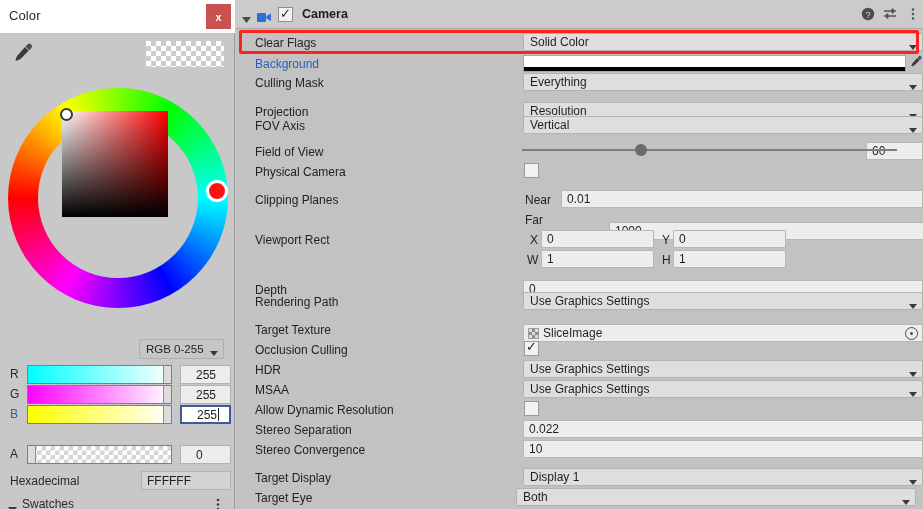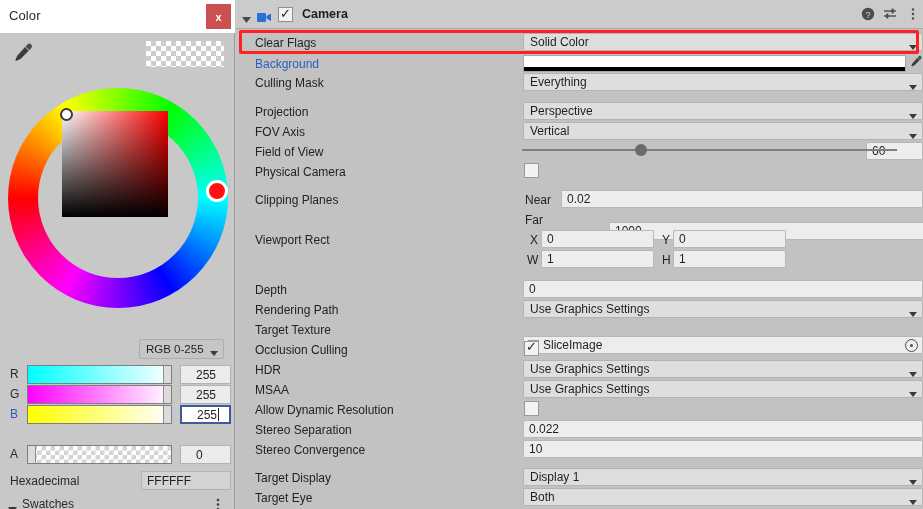--- a/index.html
+++ b/index.html
@@ -545,30 +545,30 @@
           <svg width="8" height="6" viewBox="0 0 8 6">
               <path d="M0 0 L8 0 L4 5 Z" fill="#3a3a3a"></path>
             </svg>
         </span>
       </div>
     </div>
 
     <div class="prow" style="top:102px;">
       <div class="plabel">Projection</div>
       <div class="dropdown" style="left:287px; width:400px; top:0;">
-        <span>Perspective</span>
-        <span class="caret">
-          <svg width="8" height="6" viewBox="0 0 8 6">
-              <path d="M0 0 L8 0 L4 5 Z" fill="#3a3a3a"></path>
-            </svg>
-        </span>
-      </div>
-    </div>
-
-    <div class="prow" style="top:122px;">
+        <span>Resolution</span>
+        <span class="caret">
+          <svg width="8" height="6" viewBox="0 0 8 6">
+              <path d="M0 0 L8 0 L4 5 Z" fill="#3a3a3a"></path>
+            </svg>
+        </span>
+      </div>
+    </div>
+
+    <div class="prow" style="top:116px;">
       <div class="plabel">FOV Axis</div>
       <div class="dropdown" style="left:287px; width:400px; top:0;">
         <span>Vertical</span>
         <span class="caret">
           <svg width="8" height="6" viewBox="0 0 8 6">
               <path d="M0 0 L8 0 L4 5 Z" fill="#3a3a3a"></path>
             </svg>
         </span>
       </div>
     </div>
@@ -584,21 +584,21 @@
 
     <div class="prow" style="top:162px;">
       <div class="plabel">Physical Camera</div>
       <div class="chk" style="left:288px; top:1px;"></div>
     </div>
 
     <div class="prow" style="top:190px;">
       <div class="plabel">Clipping Planes</div>
       <div class="sublabel" style="left:289px; top:3px;">Near</div>
       <div class="txtfield" style="left:325px; width:362px; top:0;">
-        <span>0.02</span>
+        <span>0.01</span>
       </div>
     </div>
     <div class="prow" style="top:210px;padding-left:22px;">
       <div class="sublabel" style="left:289px; top:3px;">Far</div>
       <div class="txtfield" style="left:325px; width:362px; top:12px;margin-left:48px;">
         <span>1000</span>
       </div>
     </div>
 
     <div class="prow" style="top:230px;">
@@ -623,35 +623,35 @@
       </div>
     </div>
 
     <div class="prow" style="top:280px;">
       <div class="plabel">Depth</div>
       <div class="txtfield" style="left:287px; width:400px; top:0;">
         <span>0</span>
       </div>
     </div>
 
-    <div class="prow" style="top:300px;">
+    <div class="prow" style="top:292px;">
       <div class="plabel">Rendering Path</div>
       <div class="dropdown" style="left:287px; width:400px; top:0;">
         <span>Use Graphics Settings</span>
         <span class="caret">
           <svg width="8" height="6" viewBox="0 0 8 6">
               <path d="M0 0 L8 0 L4 5 Z" fill="#3a3a3a"></path>
             </svg>
         </span>
       </div>
     </div>
 
     <div class="prow" style="top:320px;">
       <div class="plabel">Target Texture</div>
-      <div class="txtfield" style="left:287px; width:400px; top:16px; padding-left:19px;">
+      <div class="txtfield" style="left:287px; width:400px; top:4px; padding-left:19px;">
         <span id="tt-icon"></span>
         <span>SliceImage</span>
         <span id="tt-selector"></span>
       </div>
     </div>
 
     <div class="prow" style="top:340px;">
       <div class="plabel">Occlusion Culling</div>
       <div class="chk" style="left:288px; top:1px;">
         <span class="tick">✓</span>
@@ -708,21 +708,21 @@
         <span class="caret">
           <svg width="8" height="6" viewBox="0 0 8 6">
               <path d="M0 0 L8 0 L4 5 Z" fill="#3a3a3a"></path>
             </svg>
         </span>
       </div>
     </div>
 
     <div class="prow" style="top:488px;">
       <div class="plabel">Target Eye</div>
-      <div class="dropdown" style="left:287px; width:400px; top:0;">
+      <div class="dropdown" style="left:280px; width:400px; top:0;">
         <span>Both</span>
         <span class="caret">
           <svg width="8" height="6" viewBox="0 0 8 6">
               <path d="M0 0 L8 0 L4 5 Z" fill="#3a3a3a"></path>
             </svg>
         </span>
       </div>
     </div>
 
   </div>

